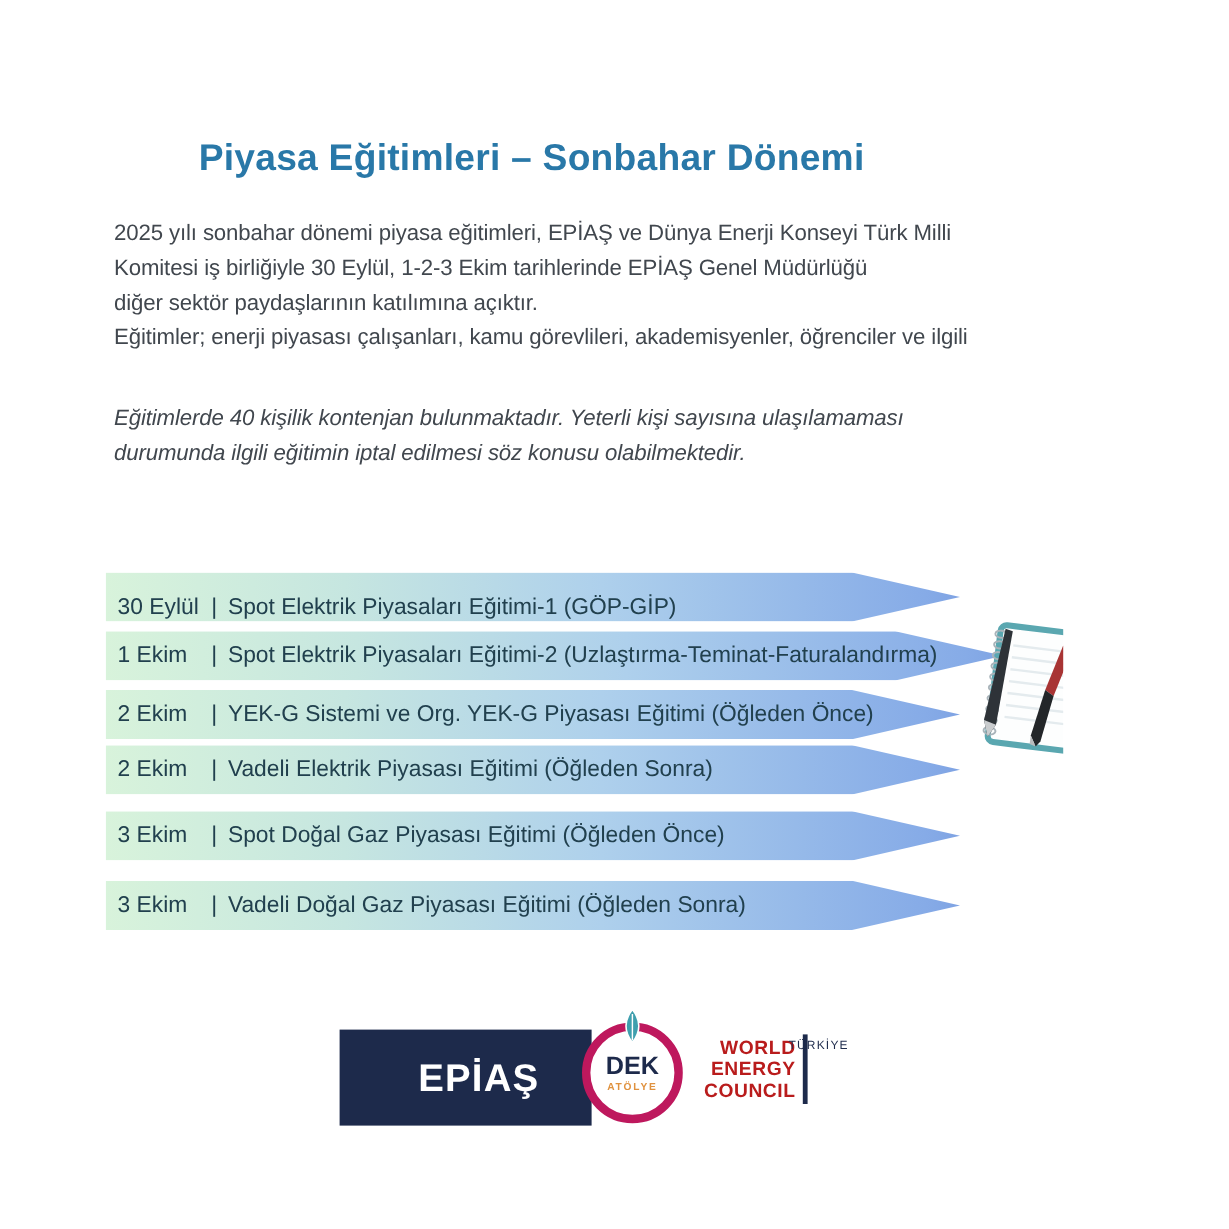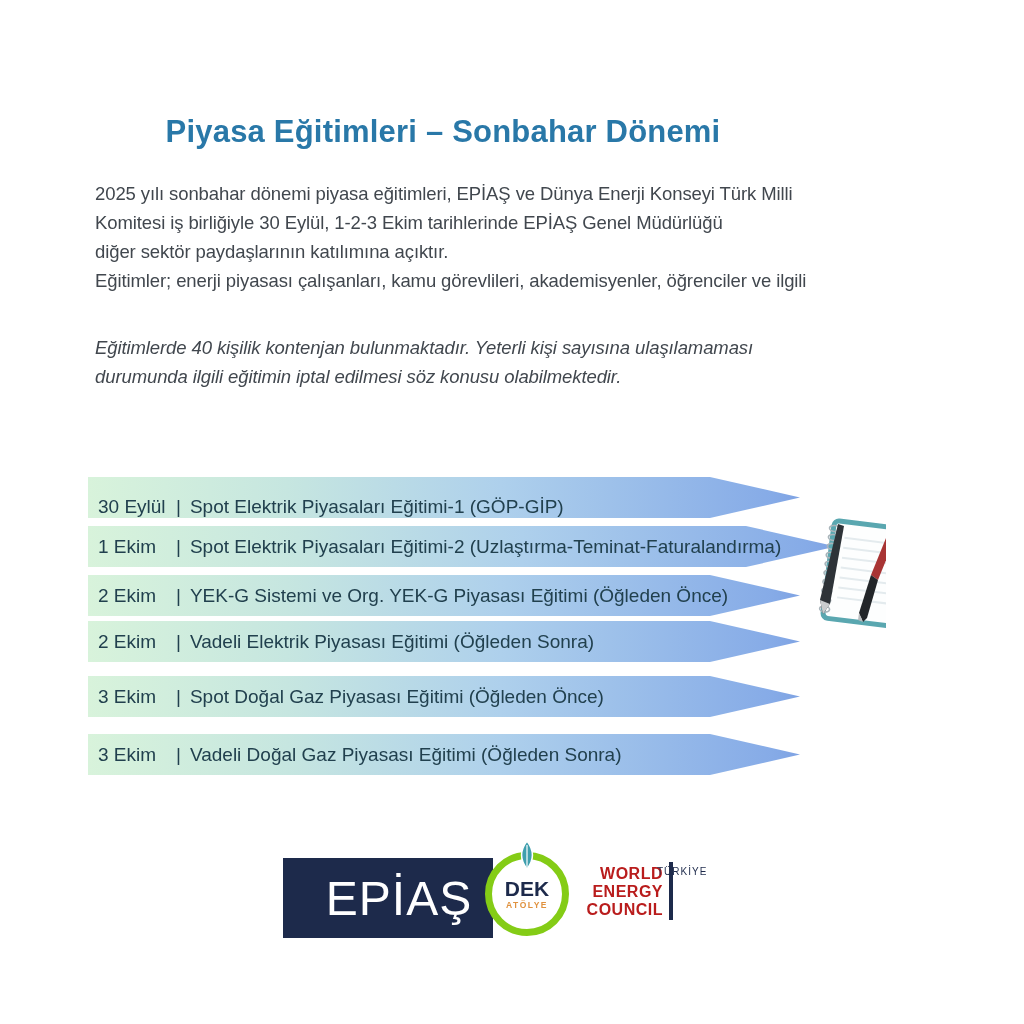--- a/index.html
+++ b/index.html
@@ -36,24 +36,24 @@
   .banner-pipe  { flex:none; margin-right:9px; }
   .banner-title { flex:none; white-space:nowrap; }
 
   .notepad { position:absolute; left:806px; top:516px; width:108px; height:118px; z-index:5; }
 
   .footer { position:absolute; left:283px; top:856px; width:460px; height:92px; }
   .epias-box {
     position:absolute; left:0; top:2px; width:210px; height:80px; background:#1d2a4b;
     display:flex; align-items:center; justify-content:center;
   }
-  .epias-text { color:#ffffff; font-size:48px; font-weight:normal; letter-spacing:1px; padding-left:22px; }
+  .epias-text { color:#ffffff; font-size:32px; font-weight:bold; letter-spacing:1px; padding-left:22px; }
   .dek-badge {
     position:absolute; left:202px; top:-4px; width:84px; height:84px; border-radius:50%;
-    background:#ffffff; border:7px solid #84cc16; box-sizing:border-box;
+    background:#ffffff; border:7px solid #be185d; box-sizing:border-box;
     display:flex; flex-direction:column; align-items:center; justify-content:center; z-index:2;
   }
   .dek-line1 { color:#1d2a4b; font-weight:bold; font-size:21px; line-height:21px; }
   .dek-line2 { color:#e0923f; font-weight:bold; font-size:8.5px; letter-spacing:1.5px; margin-top:1px; }
   .dek-feather { position:absolute; left:50%; transform:translateX(-50%); top:-19px; }
   .wec {
     position:absolute; left:292px; top:9px; width:88px; text-align:right;
     color:#b91c1c; font-weight:bold; font-size:16px; line-height:18px; letter-spacing:0.5px;
   }
   .wec-bar { position:absolute; left:386px; top:6px; width:4px; height:58px; background:#1d2a4b; }

